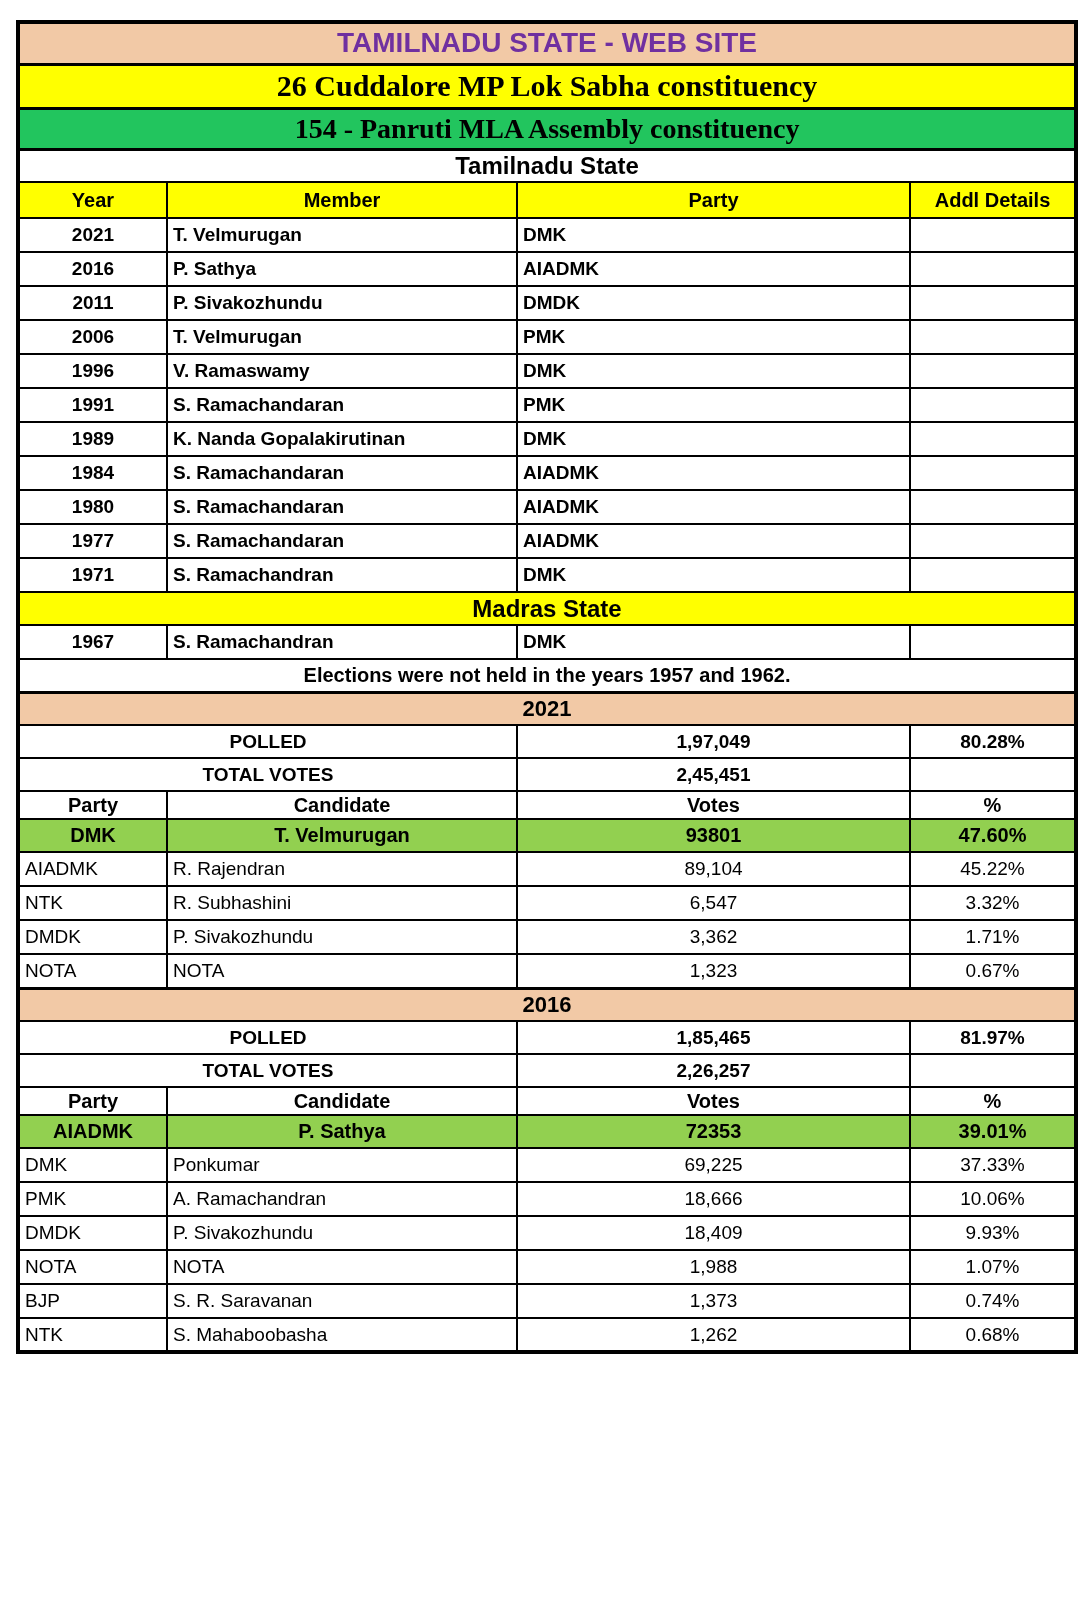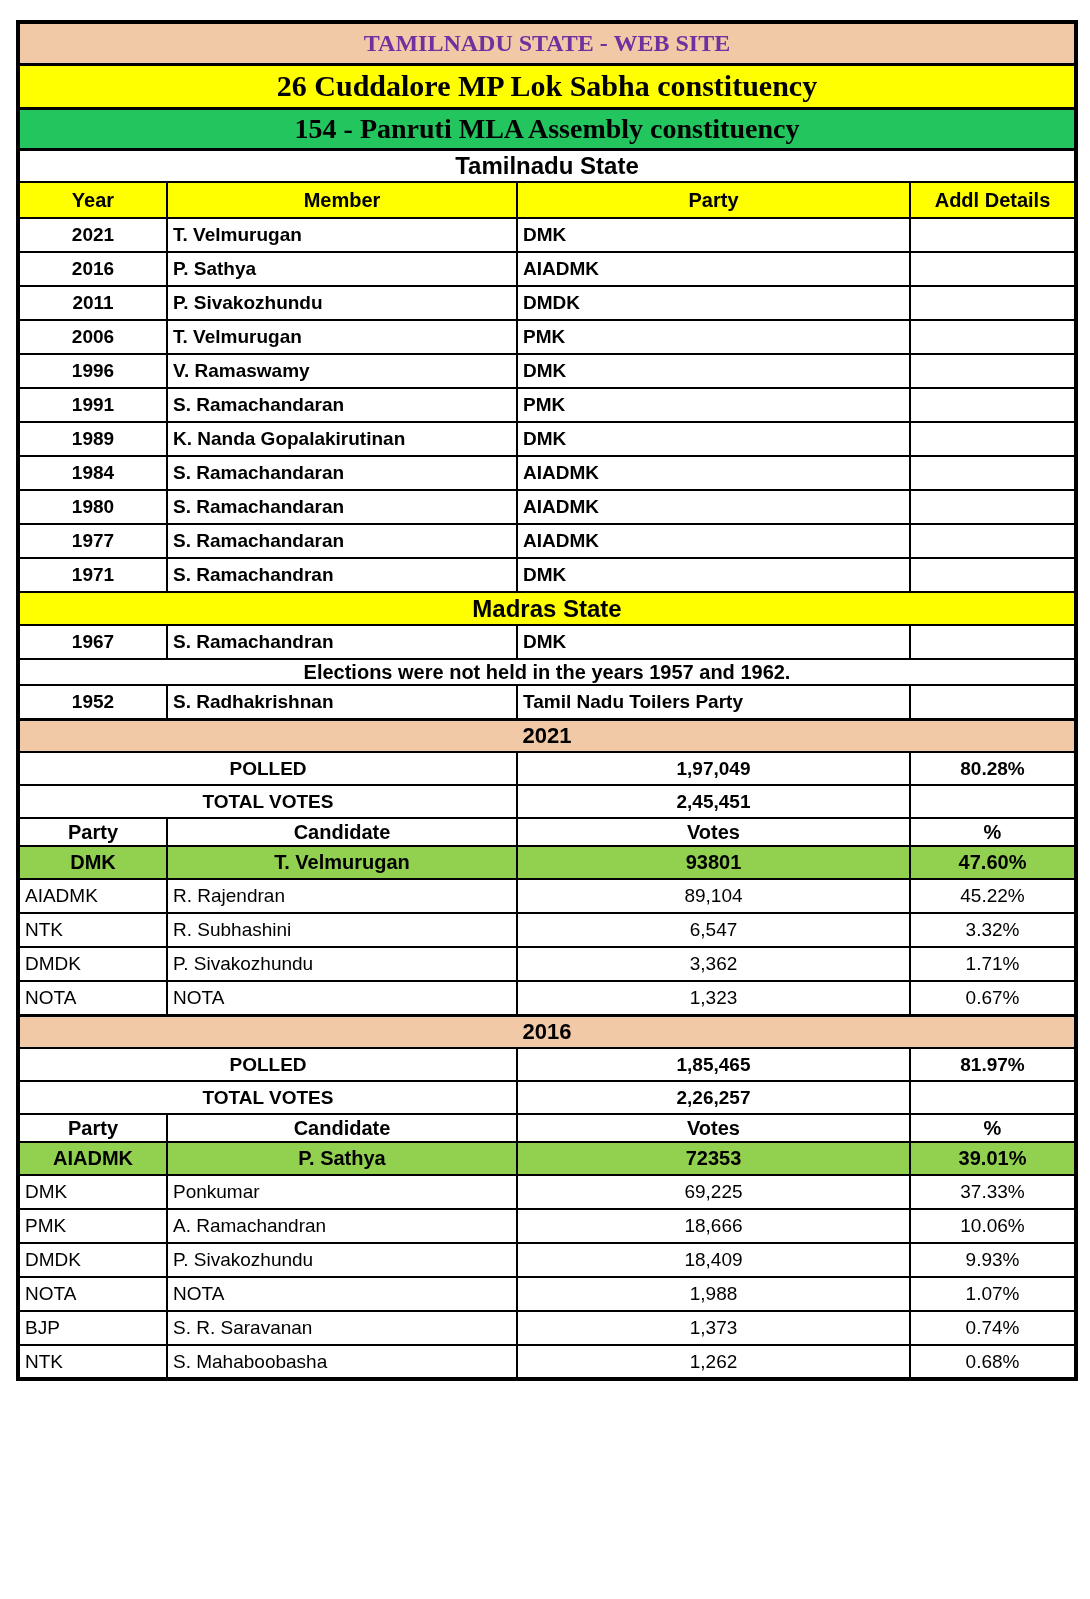--- a/index.html
+++ b/index.html
@@ -24,21 +24,21 @@
     padding: 0 5px;
     font-weight: bold;
     font-size: 19px;
     overflow: hidden;
     white-space: nowrap;
   }
   
   tr.banner td {
     height: 42px; text-align: center;
     background: #F2C9A6; color: #7030A0;
-    font-size: 24px; border-bottom-width: 3px; font-family: Liberation Serif, serif;
+    font-size: 28px; border-bottom-width: 3px;
   }
   tr.mp td {
     height: 44px; text-align: center;
     background: #FFFF00;
     font-family: "Liberation Serif", serif;
     font-size: 30px; border-bottom-width: 3px;
   }
   tr.mla td {
     height: 41px; text-align: center;
     background: #22c55e;
@@ -53,21 +53,21 @@
   
   tr.col-head td {
     height: 36px; text-align: center;
     background: #FFFF00; font-size: 20px;
   }
   tr.res-head td { height: 28px; text-align: center; font-size: 20px; }
   
   tr.m-row td { height: 34px; }
   tr.m-row td:first-child { text-align: center; }
   
-  tr.note td { height: 26px; text-align: center; font-size: 20px; }
+  tr.note td { height: 33px; text-align: center; font-size: 20px; }
   
   tr.peach td {
     height: 33px; text-align: center;
     background: #F2C9A6; font-size: 22px;
     border-top-width: 3px;
   }
   tr.polled td { height: 33px; text-align: center; }
   tr.winner td {
     height: 33px; text-align: center;
     background: #92D050; font-size: 20px;
@@ -180,26 +180,20 @@
       </tr>
       <tr class="m-row">
           <td>1967</td>
           <td>S. Ramachandran</td>
           <td>DMK</td>
           <td></td>
         </tr>
       <tr class="note">
         <td colspan="4">Elections were not held in the years 1957 and 1962.</td>
       </tr>
-      <tr class="m-row">
-        <td>1952</td>
-        <td>S. Radhakrishnan</td>
-        <td>Tamil Nadu Toilers Party</td>
-        <td></td>
-      </tr>
 
       <tr class="peach">
         <td colspan="4">2021</td>
       </tr>
       <tr class="polled">
         <td colspan="2">POLLED</td>
         <td>1,97,049</td>
         <td>80.28%</td>
       </tr>
       <tr class="polled">

